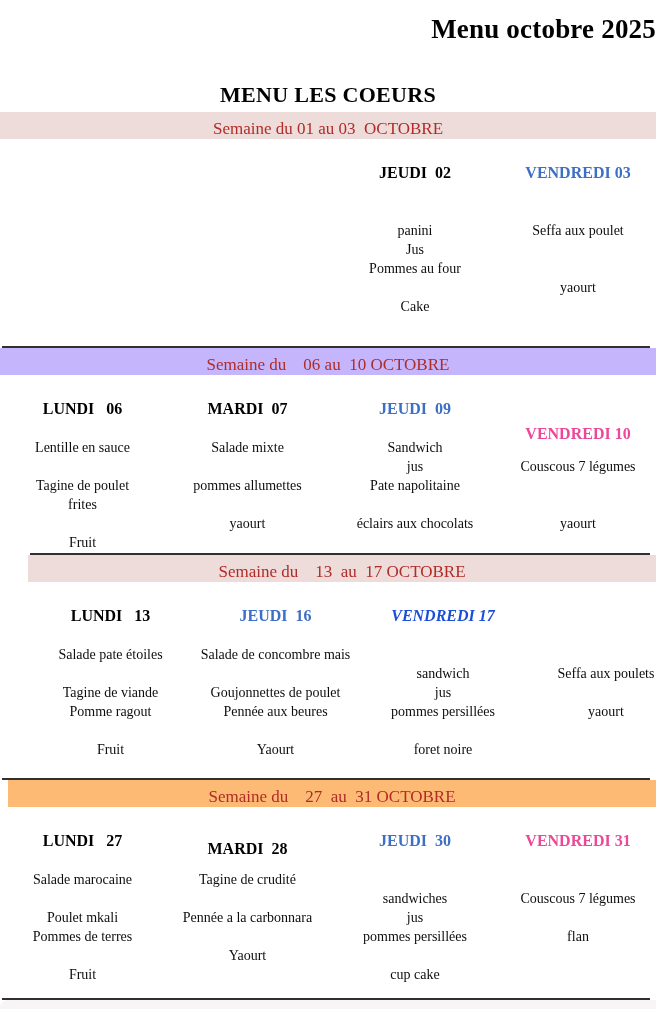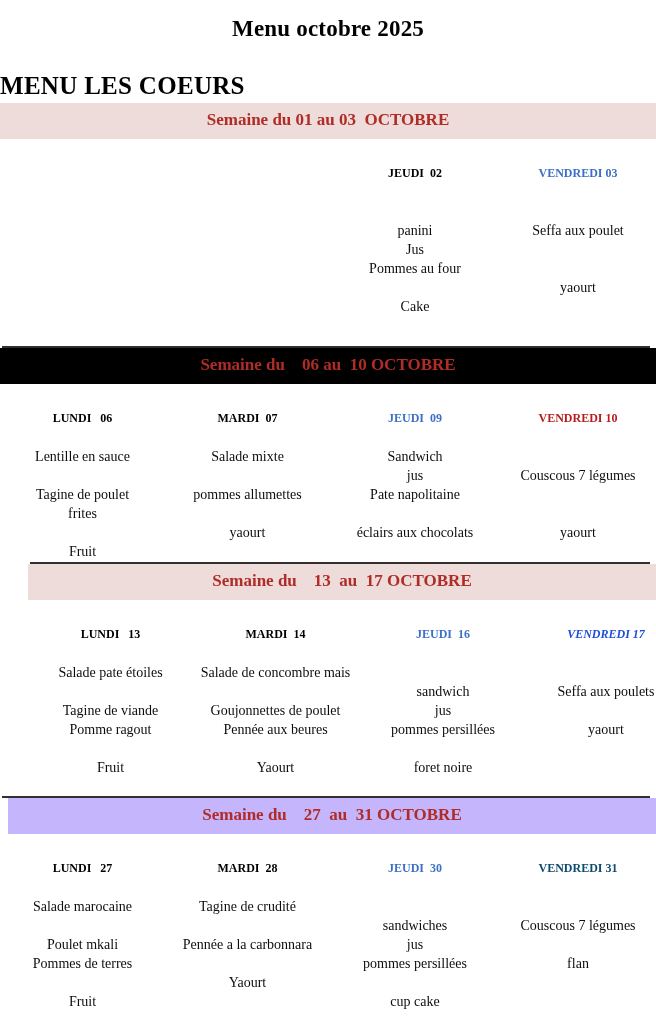--- a/index.html
+++ b/index.html
@@ -9,61 +9,62 @@
   }
   body {
     width: 656px;
     height: 1024px;
     overflow: hidden;
     font-family: "Liberation Serif", "DejaVu Serif", serif;
     color: #000000;
   }
   .doc-title {
     margin: 14px 0 0;
-    text-align: center;
-    font-size: 23px;
+    text-align: right;
+    font-size: 27px;
     line-height: 30px;
     font-weight: bold;
     letter-spacing: 0.2px;
   }
   .doc-subtitle {
-    margin: 28px 0 0;
-    font-size: 25px;
+    margin: 37px 0 0;
+    text-align: center;
+    font-size: 22px;
     line-height: 28px;
     font-weight: bold;
     letter-spacing: 0.3px;
   }
   .weeks {
     margin-top: 3px;
   }
   .section-rule {
     height: 2px;
     background: #332f2f;
     margin: 0 6px 0 2px;
   }
   .week-banner {
-    height: 36px;
+    height: 27px;
     line-height: 33px;
     text-align: center;
-    font-weight: bold;
+    font-weight: normal;
     font-size: 17px;
     white-space: pre;
   }
   .grid-row {
     display: grid;
     grid-template-columns: 165px 165px 170px 156px;
   }
   .headers-row {
     margin-top: 24px;
     height: 20px;
   }
   .day-header {
     text-align: center;
     font-weight: bold;
-    font-size: 12px;
+    font-size: 16px;
     line-height: 20px;
     white-space: pre;
   }
   .menu-row {
     height: 19px;
   }
   .menu-item {
     text-align: center;
     font-size: 14px;
     line-height: 19px;
@@ -136,26 +137,26 @@
         </div>
         <div class="grid-row menu-row">
           <div class="menu-item"></div>
           <div class="menu-item"></div>
           <div class="menu-item">Cake</div>
           <div class="menu-item"></div>
         </div>
       </section>
       <section style="padding-bottom: 1px;">
         <div class="section-rule" style="background: rgb(51, 47, 47);"></div>
-        <div class="week-banner" style="background: #000000; color: rgb(176, 44, 40);">Semaine du    06 au  10 OCTOBRE</div>
+        <div class="week-banner" style="background: #c4b5fd; color: rgb(176, 44, 40);">Semaine du    06 au  10 OCTOBRE</div>
         <div class="grid-row headers-row">
           <div class="day-header" style="color: rgb(0, 0, 0);">LUNDI   06</div>
           <div class="day-header" style="color: rgb(0, 0, 0);">MARDI  07</div>
           <div class="day-header" style="color: rgb(60, 111, 197);">JEUDI  09</div>
-          <div class="day-header" style="color: #b91c1c;">VENDREDI 10</div>
+          <div class="day-header" style="color: #ec4899; margin-top: 25px;">VENDREDI 10</div>
         </div>
         <div class="grid-row menu-row">
           <div class="menu-item"></div>
           <div class="menu-item"></div>
           <div class="menu-item"></div>
           <div class="menu-item"></div>
         </div>
         <div class="grid-row menu-row">
           <div class="menu-item">Lentille en sauce</div>
           <div class="menu-item">Salade mixte</div>
@@ -191,21 +192,20 @@
           <div class="menu-item"></div>
           <div class="menu-item"></div>
           <div class="menu-item"></div>
         </div>
       </section>
       <section style="padding-bottom: 19px; padding-left: 28px;">
         <div class="section-rule" style="background: rgb(51, 47, 47);"></div>
         <div class="week-banner" style="background: rgb(238, 220, 218); color: rgb(176, 44, 40);">Semaine du    13  au  17 OCTOBRE</div>
         <div class="grid-row headers-row">
           <div class="day-header" style="color: rgb(0, 0, 0);">LUNDI   13</div>
-          <div class="day-header" style="color: rgb(0, 0, 0);">MARDI  14</div>
           <div class="day-header" style="color: rgb(60, 111, 197);">JEUDI  16</div>
           <div class="day-header" style="color: #1d4ed8; font-style: italic;">VENDREDI 17</div>
         </div>
         <div class="grid-row menu-row">
           <div class="menu-item"></div>
           <div class="menu-item"></div>
           <div class="menu-item"></div>
           <div class="menu-item"></div>
         </div>
         <div class="grid-row menu-row">
@@ -240,26 +240,26 @@
         </div>
         <div class="grid-row menu-row">
           <div class="menu-item">Fruit</div>
           <div class="menu-item">Yaourt</div>
           <div class="menu-item">foret noire</div>
           <div class="menu-item"></div>
         </div>
       </section>
       <section style="padding-bottom: 14px;">
         <div class="section-rule" style="background: rgb(51, 47, 47);"></div>
-        <div class="week-banner" style="background: #c4b5fd; color: rgb(176, 44, 40); margin-left: 8px;">Semaine du    27  au  31 OCTOBRE</div>
+        <div class="week-banner" style="background: #fdba74; color: rgb(176, 44, 40); margin-left: 8px;">Semaine du    27  au  31 OCTOBRE</div>
         <div class="grid-row headers-row">
           <div class="day-header" style="color: rgb(0, 0, 0);">LUNDI   27</div>
-          <div class="day-header" style="color: rgb(0, 0, 0);">MARDI  28</div>
+          <div class="day-header" style="color: rgb(0, 0, 0); margin-top: 8px;">MARDI  28</div>
           <div class="day-header" style="color: rgb(60, 111, 197);">JEUDI  30</div>
-          <div class="day-header" style="color: #0c4a6e;">VENDREDI 31</div>
+          <div class="day-header" style="color: #ec4899;">VENDREDI 31</div>
         </div>
         <div class="grid-row menu-row">
           <div class="menu-item"></div>
           <div class="menu-item"></div>
           <div class="menu-item"></div>
           <div class="menu-item"></div>
         </div>
         <div class="grid-row menu-row">
           <div class="menu-item">Salade marocaine</div>
           <div class="menu-item">Tagine de crudité</div>

